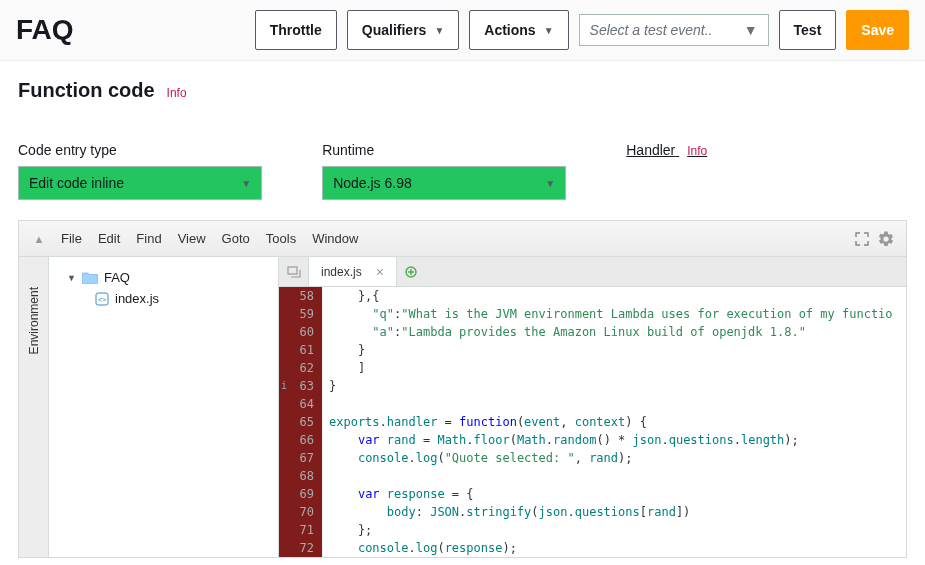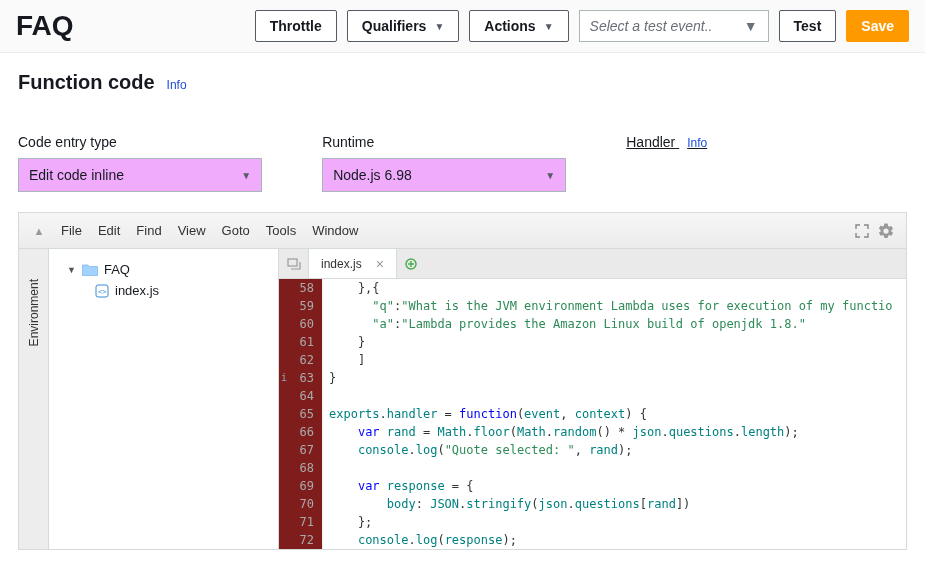--- a/index.html
+++ b/index.html
@@ -1,33 +1,33 @@
 <!DOCTYPE html>
 <html><head>
 <meta charset="utf-8">
 <style>
 * { box-sizing: border-box; margin: 0; padding: 0; }
 body { font-family: "Amazon Ember", -apple-system, BlinkMacSystemFont, sans-serif; font-size: 14px; color: #16191f; background: #fff; width: 925px; }
 .header-bar { display: flex; align-items: center; padding: 10px 16px; border-bottom: 1px solid #eaeded; background: #fafafa; }
 .page-title { font-size: 28px; font-weight: 700; flex: 0 0 auto; }
 .header-spacer { flex: 1; }
 .header-controls { display: flex; gap: 10px; align-items: center; }
-.btn { height: 32px; padding: 0 14px; border: 1px solid #545b64; background: #fff; color: #16191f; font-size: 14px; font-weight: 700; cursor: pointer; display: inline-flex; align-items: center; gap: 8px; border-radius: 2px; }
+.btn { height: 40px; padding: 0 14px; border: 1px solid #545b64; background: #fff; color: #16191f; font-size: 14px; font-weight: 700; cursor: pointer; display: inline-flex; align-items: center; gap: 8px; border-radius: 2px; }
 .btn.primary { background: #ff9900; border-color: #ff9900; color: #fff; }
 .btn .caret { font-size: 10px; color: #545b64; }
 .select-test { height: 32px; width: 190px; border: 1px solid #aab7b8; padding: 10px 10px; display: flex; align-items: center; justify-content: space-between; color: #687078; font-style: italic; cursor: pointer; background: #fff; }
 .select-test .caret { font-style: normal; }
 .section { padding: 18px 18px 0 18px; }
 .section-title { font-size: 20px; font-weight: 700; display: inline-block; }
-.info-link { color: #1d4ed8; font-size: 12px; font-weight: 400; margin-left: 8px; cursor: pointer; }
+.info-link { color: #be185d; font-size: 12px; font-weight: 400; margin-left: 8px; cursor: pointer; }
 .config-row { display: flex; gap: 60px; padding: 40px 18px 20px 18px; }
 .config-col { flex: 1; }
 .config-col.handler { flex: 1.15; text-decoration: underline; }
 .config-label { font-size: 14px; margin-bottom: 8px; color: #16191f; }
-.select-box, .text-input { width: 100%; height: 34px; border: 1px solid #aab7b8; padding: 0 10px; display: flex; align-items: center; justify-content: space-between; background: #f0abfc; font-size: 14px; cursor: pointer; }
+.select-box, .text-input { width: 100%; height: 34px; border: 1px solid #aab7b8; padding: 0 10px; display: flex; align-items: center; justify-content: space-between; background: #22c55e; font-size: 14px; cursor: pointer; }
 .text-input { cursor: text; }
 .select-box .caret { font-size: 10px; color: #545b64; }
 
 .editor-wrap { margin: 0 18px 18px 18px; border: 1px solid #d5dbdb; }
 .editor-menubar { height: 36px; background: linear-gradient(#f6f6f6,#ececec); border-bottom: 1px solid #d5dbdb; display: flex; align-items: center; padding: 0 8px; font-size: 13px; color: #333; }
 .env-toggle { width: 24px; text-align: center; color: #999; cursor: pointer; font-size: 11px; }
 .menubar-items { display: flex; gap: 16px; margin-left: 10px; }
 .menubar-item { cursor: pointer; }
 .menubar-spacer { flex: 1; }
 .menubar-icon { width: 24px; height: 24px; display: flex; align-items: center; justify-content: center; cursor: pointer; color: #888; }

